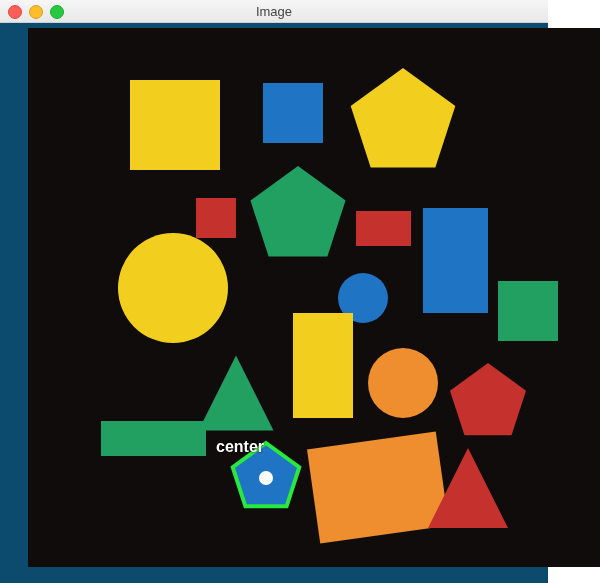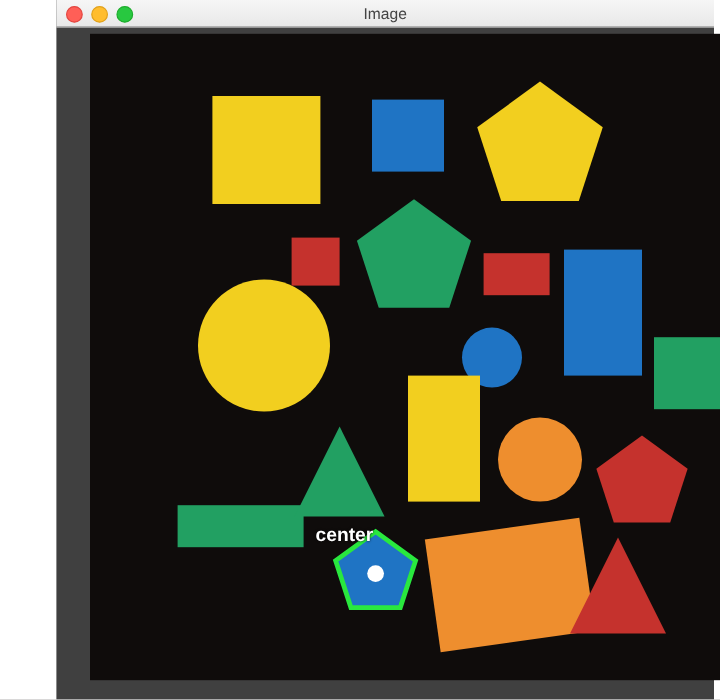--- a/index.html
+++ b/index.html
@@ -1,16 +1,16 @@
 <!DOCTYPE html>
 <html><head>
 <meta charset="utf-8">
 <style>
   html,body{margin:0;padding:0;background:#fff;font-family:-apple-system,Helvetica,Arial,sans-serif;}
-  .window{width:548px;height:583px;position:relative;background:#404040;margin-left:47px;}
+  .window{width:548px;height:583px;position:relative;background:#0c4a6e;}
   .titlebar{height:22px;background:linear-gradient(#f6f6f6,#e8e8e8);border-bottom:1px solid #d0d0d0;position:relative;display:flex;align-items:center;}
   .traffic{position:absolute;left:8px;top:5px;display:flex;gap:7px;}
   .tl{width:12px;height:12px;border-radius:50%;}
   .tl.close{background:#ff5f57;border:0.5px solid #e24640;}
   .tl.min{background:#ffbd2e;border:0.5px solid #e1a11b;}
   .tl.max{background:#28c840;border:0.5px solid #1dad2c;}
   .title{margin:0 auto;font-size:13px;color:#444;}
   .canvas{position:absolute;left:28px;top:28px;width:580px;height:539px;}
   .label{position:absolute;color:#fff;font-weight:bold;font-size:16px;font-family:Arial,Helvetica,sans-serif;text-shadow:0 0 2px #000;}
 </style>

